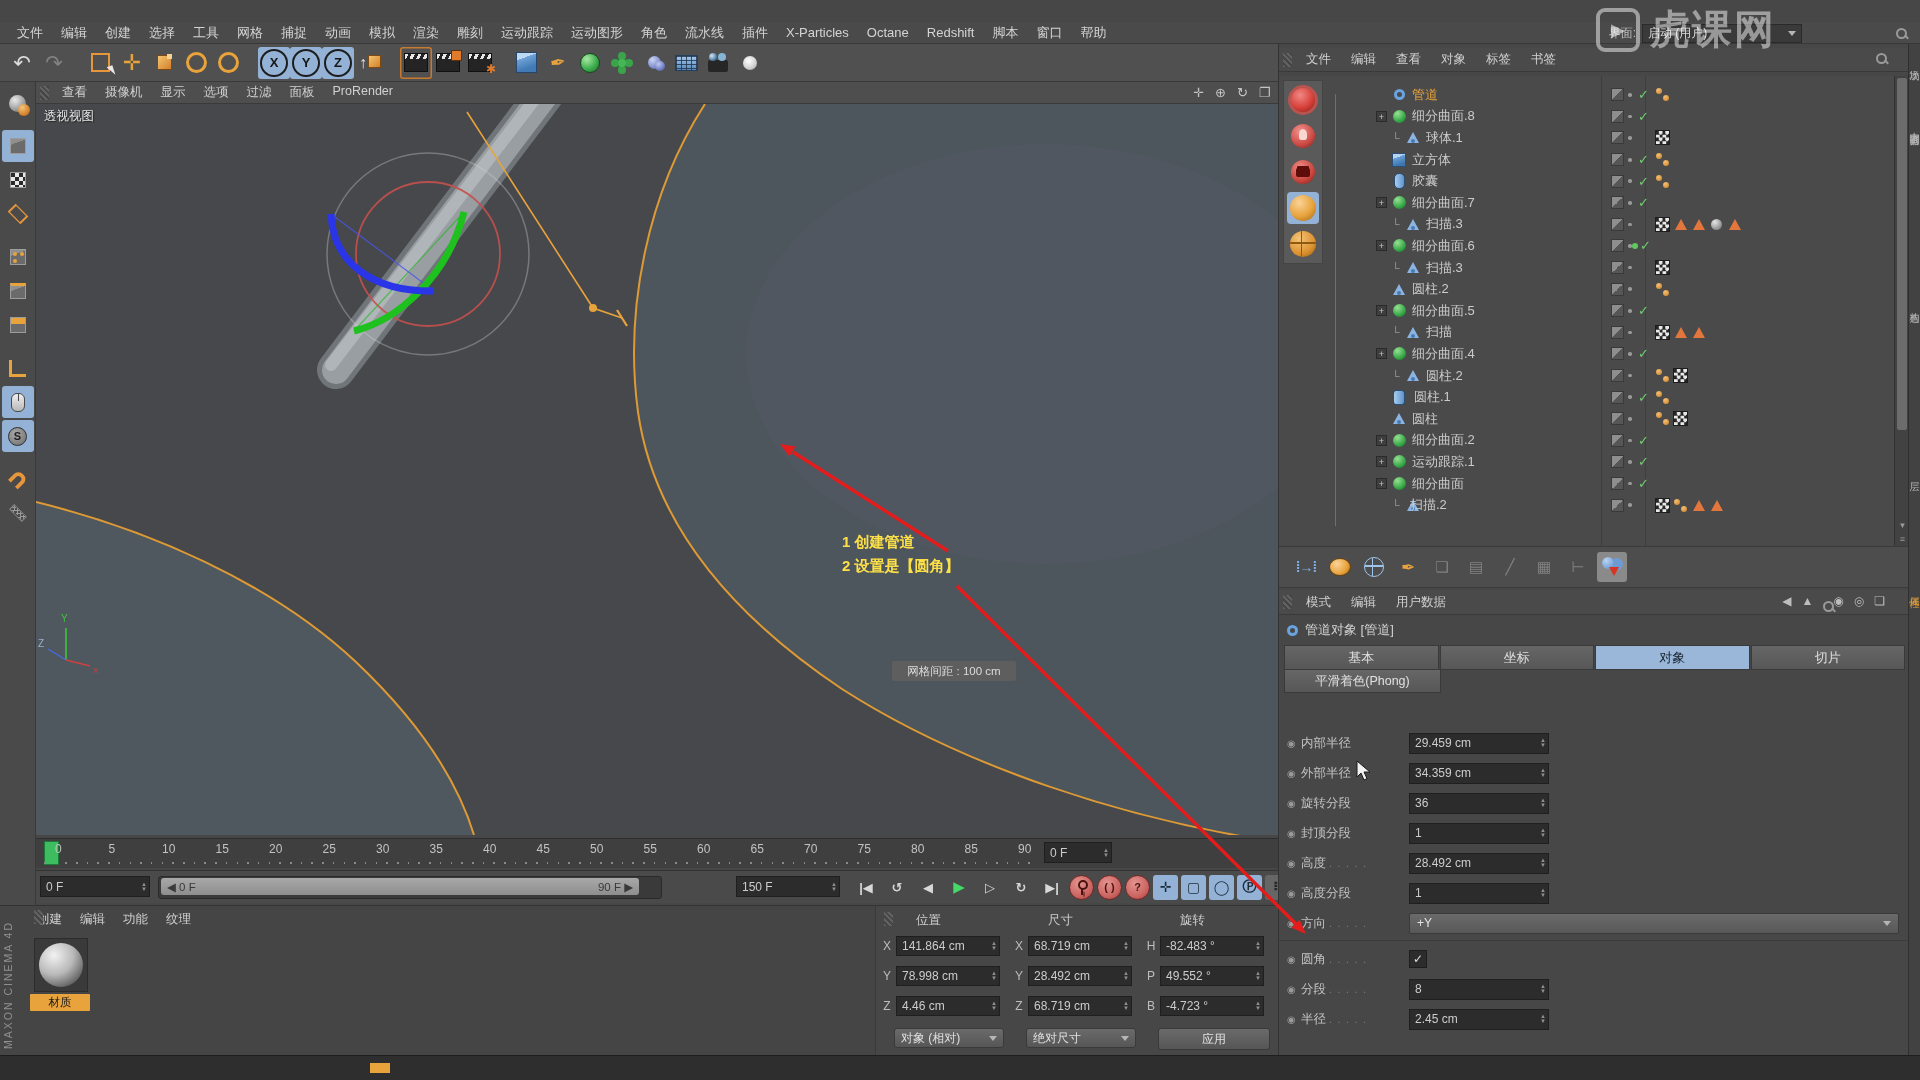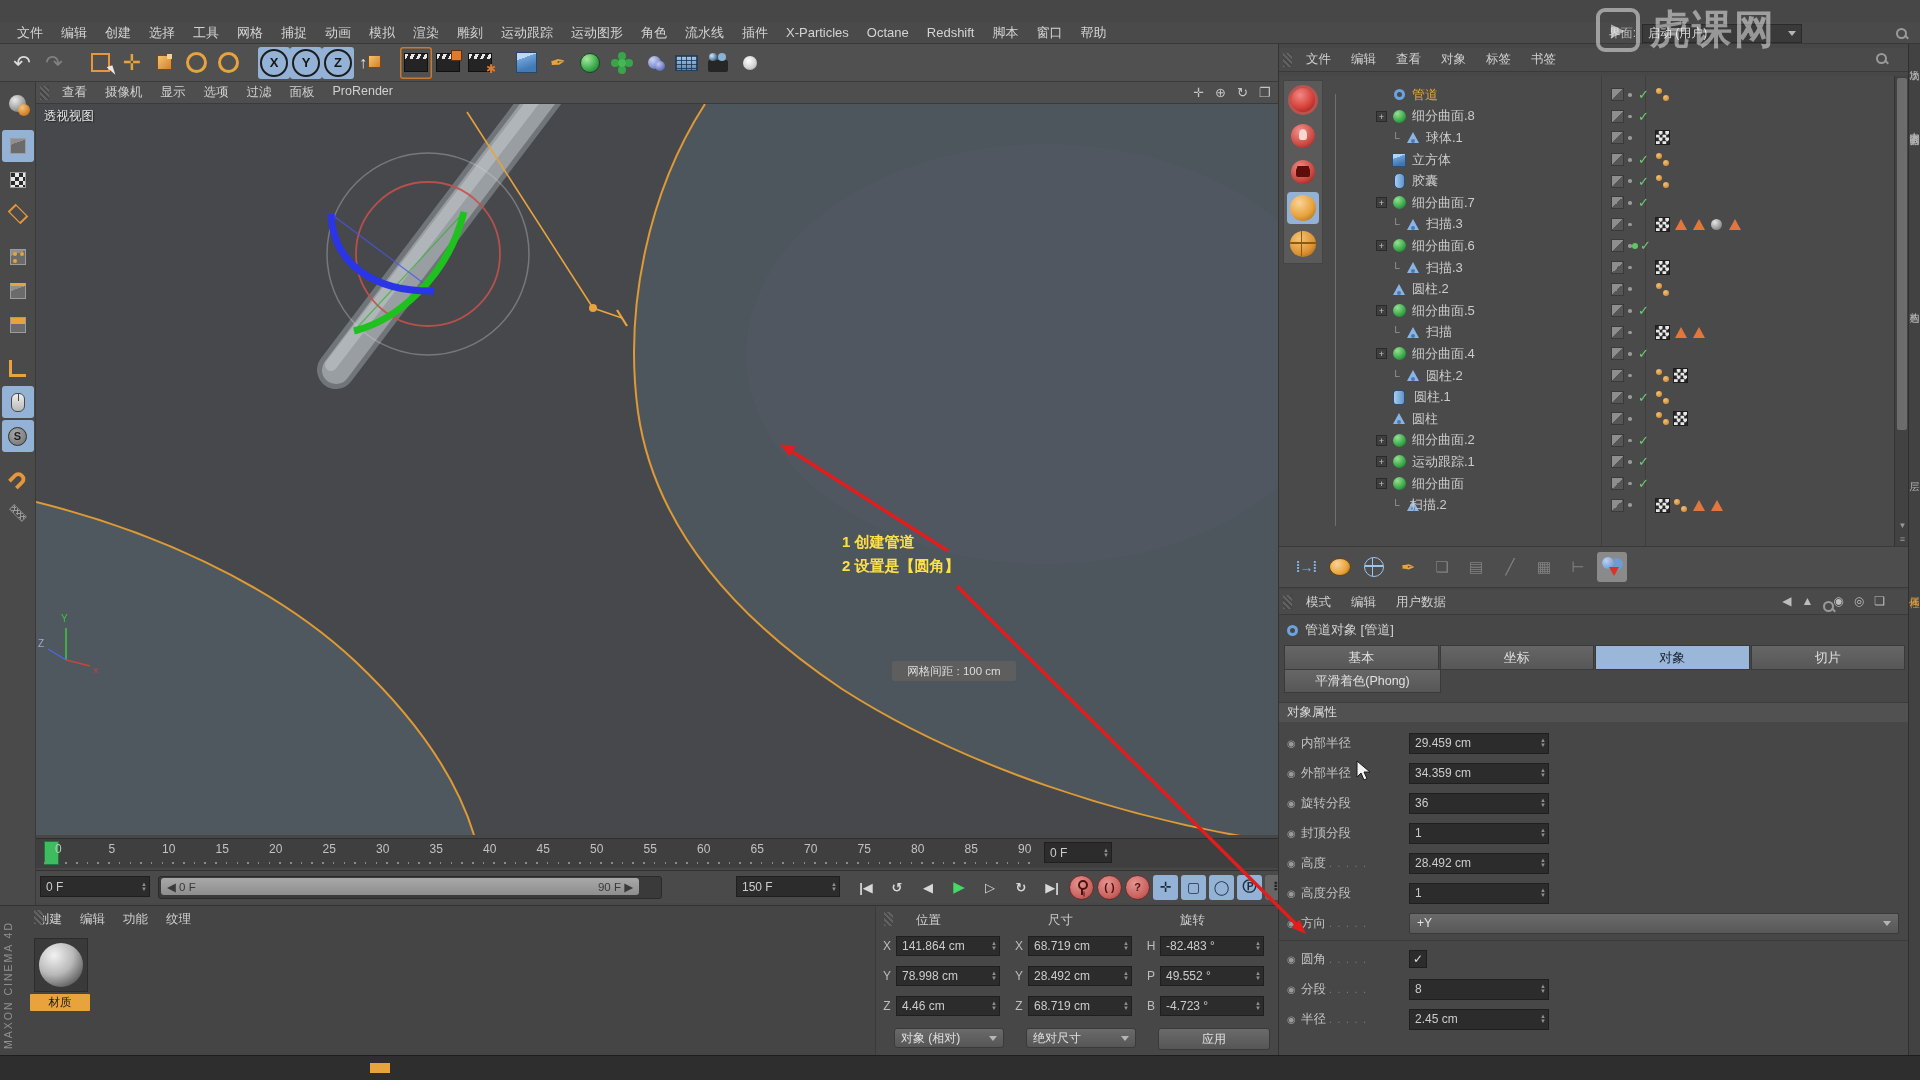--- a/index.html
+++ b/index.html
@@ -1060,21 +1060,20 @@
         <span class="t-tube"></span>
         <span>管道对象 [管道]</span>
       </div>
       <div class="attrtabs" id="attrtabs">
           <div class="atab">基本</div>
           <div class="atab">坐标</div>
           <div class="atab act">对象</div>
           <div class="atab">切片</div>
         </div>
       <div class="atab2">平滑着色(Phong)</div>
-      <div class="asect">对象属性</div>
       <div class="afields" id="afields">
           <div class="afrow" style="top: 4px;">
             <span class="pre">◉</span>
             <span class="lbl">内部半径</span>
             <span class="nfield">
               <span>29.459 cm</span>
               <span class="stp">▲<br>▼</span>
             </span>
           </div>
           <div class="afrow" style="top: 34px;">

